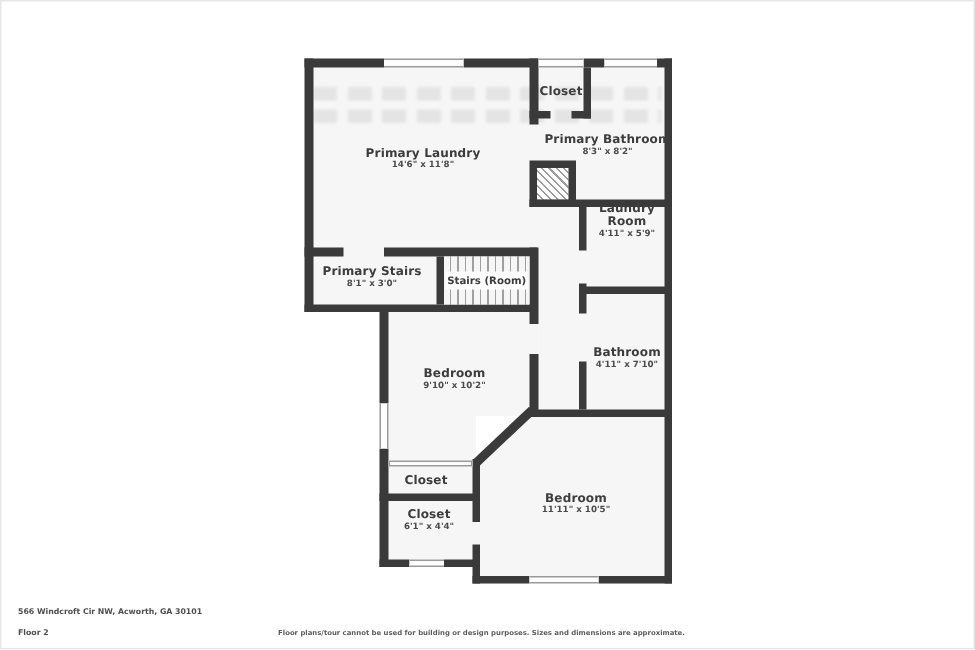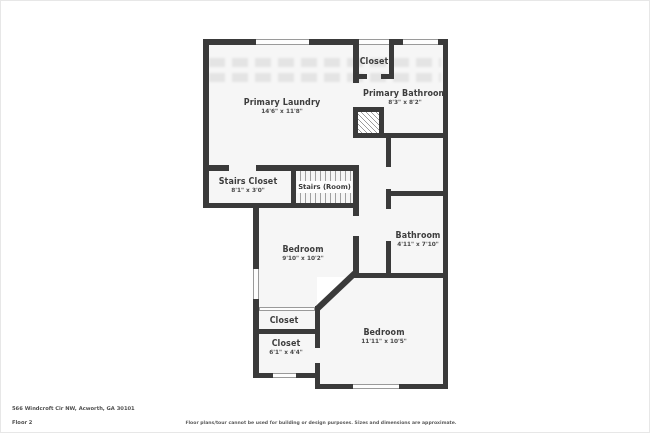--- a/index.html
+++ b/index.html
@@ -94,24 +94,28 @@
     <div class="dm">14'6" x 11'8"</div>
   </div>
   <div class="lbl" style="left:373px;top:60px">
     <div class="nm">Closet</div>
   </div>
   <div class="lbl" style="left:404px;top:96px">
     <div class="nm">Primary Bathroom</div>
     <div class="dm">8'3" x 8'2"</div>
   </div>
   <div class="lbl" style="left:247px;top:184px">
-    <div class="nm">Stairs Closet</div>
+    <div class="nm">Primary Stairs</div>
     <div class="dm">8'1" x 3'0"</div>
   </div>
   <div id="stairs-label">Stairs (Room)</div>
+  <div class="lbl" style="left:417px;top:146px;white-space:normal;width:50px">
+    <div class="nm">Laundry Room</div>
+    <div class="dm">4'11" x 5'9"</div>
+  </div>
   <div class="lbl" style="left:417px;top:238px">
     <div class="nm">Bathroom</div>
     <div class="dm">4'11" x 7'10"</div>
   </div>
   <div class="lbl" style="left:302px;top:252px">
     <div class="nm">Bedroom</div>
     <div class="dm">9'10" x 10'2"</div>
   </div>
   <div class="lbl" style="left:283px;top:319px">
     <div class="nm">Closet</div>

